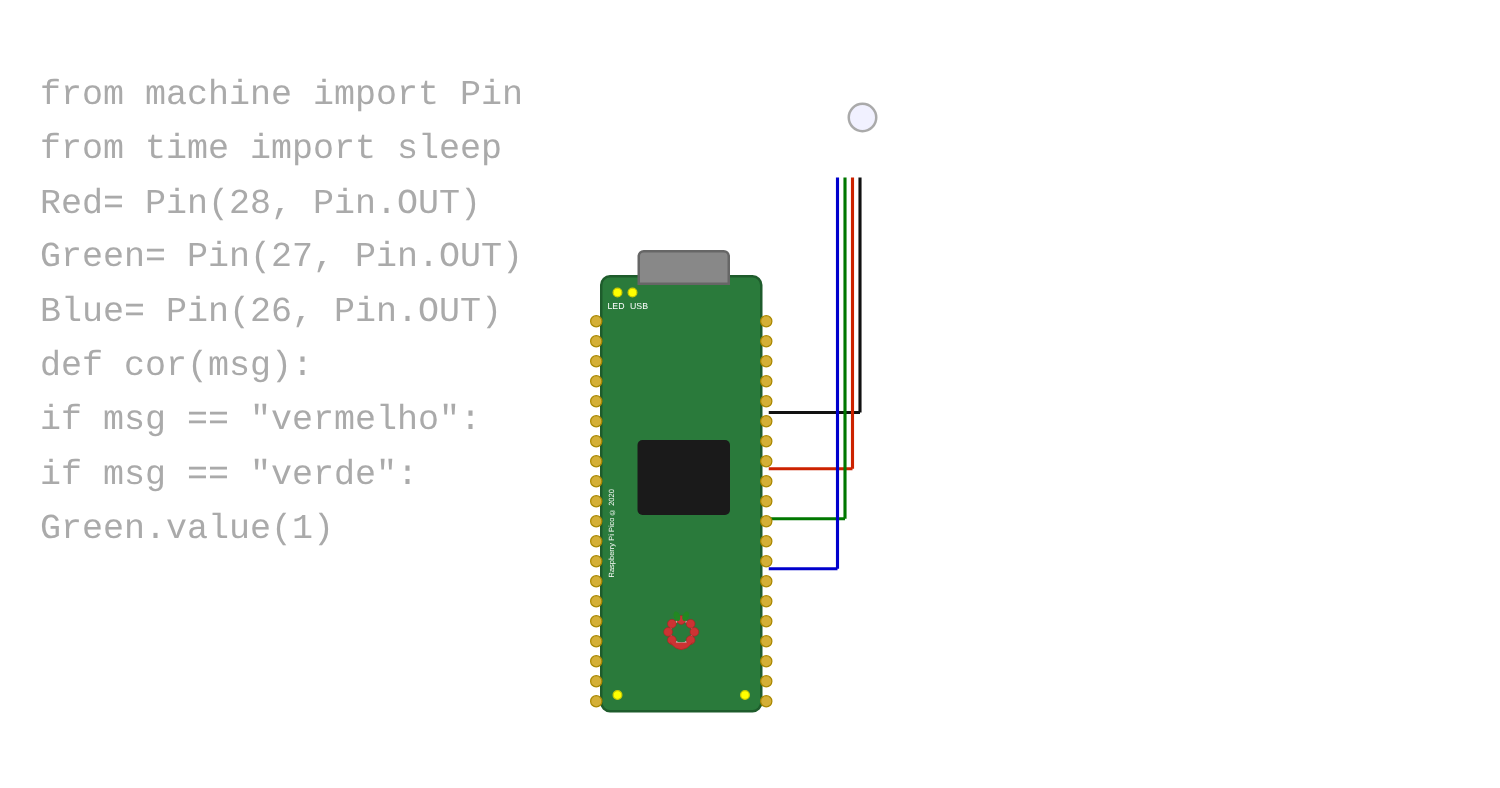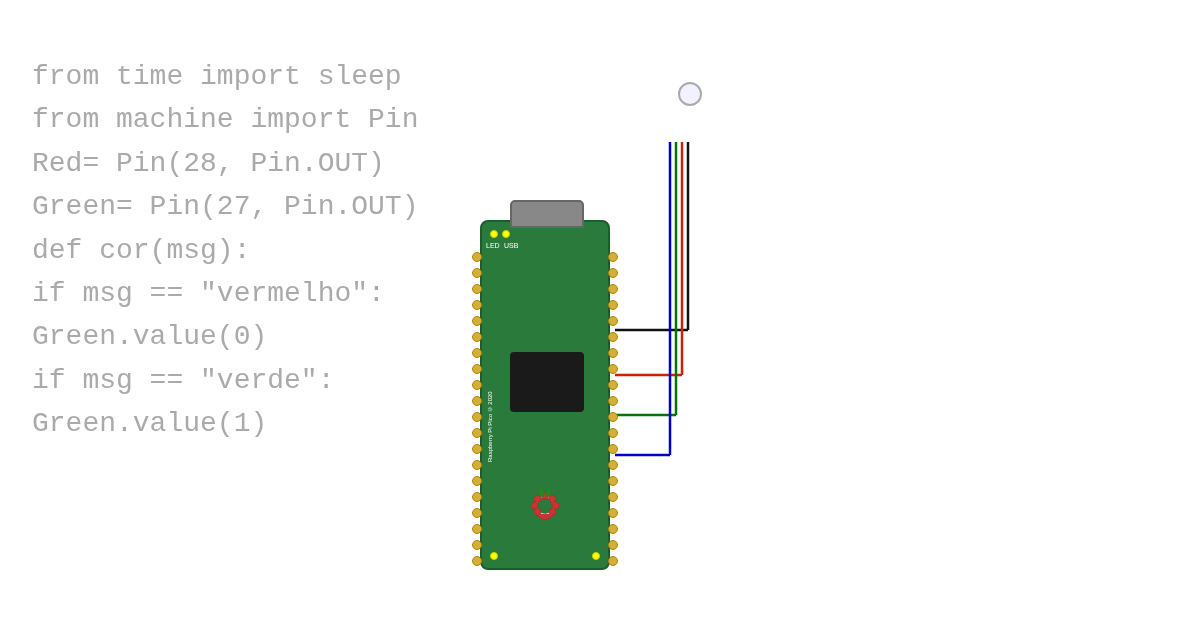--- a/index.html
+++ b/index.html
@@ -157,27 +157,27 @@
       writing-mode: vertical-rl;
       text-orientation: mixed;
       transform: rotate(180deg);
     }
   </style>
 </head>
 <body>
 
 <div class="code-section">
 
-<div class="code-line">from time import sleep</div>
-    <div class="code-line">from machine import Pin</div>
+<div class="code-line">from machine import Pin</div>
+    <div class="code-line">from time import sleep</div>
     <div class="code-line">Red= Pin(28, Pin.OUT)</div>
     <div class="code-line">Green= Pin(27, Pin.OUT)</div>
+    <div class="code-line">Blue= Pin(26, Pin.OUT)</div>
     <div class="code-line">def cor(msg):</div>
     <div class="code-line">    if msg == "vermelho":</div>
-    <div class="code-line">        Green.value(0)</div>
     <div class="code-line">    if msg == "verde":</div>
     <div class="code-line">        Green.value(1)</div>
   </div>
 
 <div class="diagram-section">
 
   <div class="led-component">
     <div class="led-dome"></div>
   </div>
 

